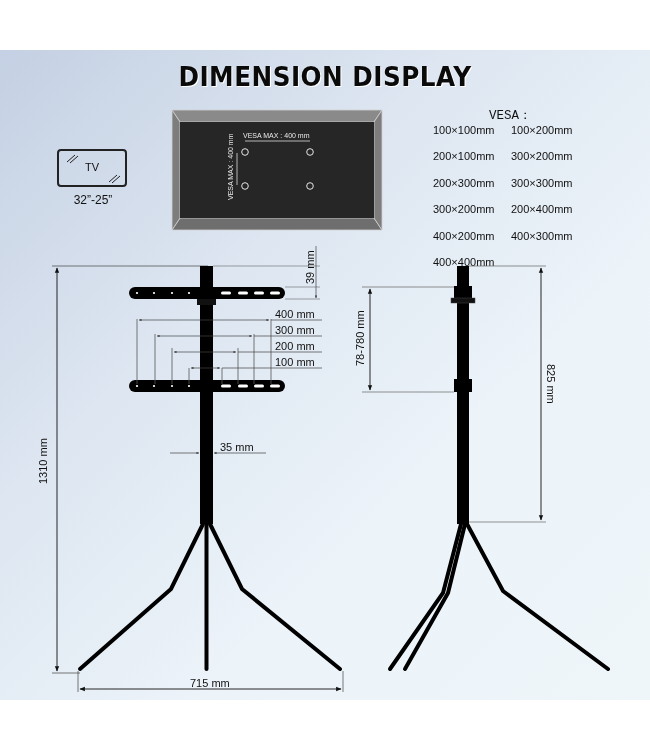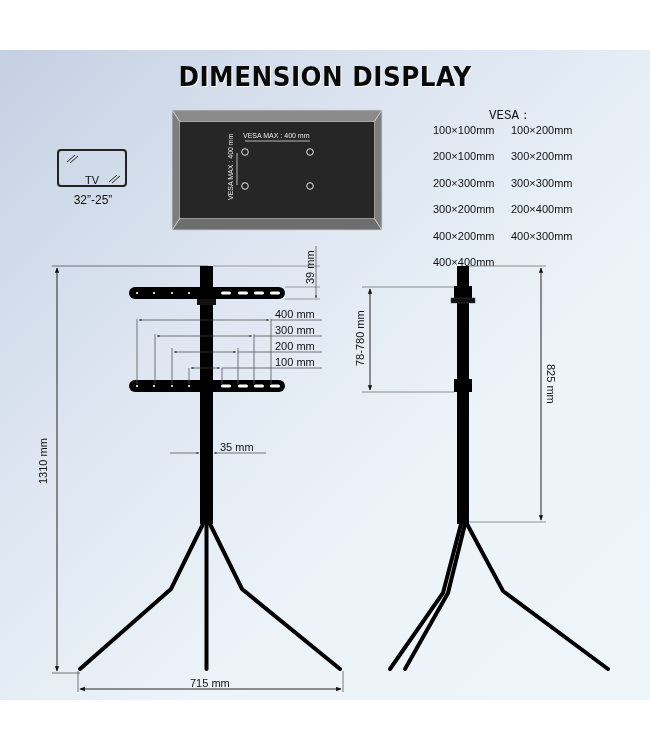--- a/index.html
+++ b/index.html
@@ -16,21 +16,21 @@
       font-family: "DejaVu Sans", sans-serif; font-weight: bold; font-size: 26px;
       letter-spacing: 0.5px; color: #0a0a0a; transform: scaleX(0.95);
       text-shadow: 0 0 1px #ffffff, 1px 1px 0 #ffffff;
     }
     .tv-icon {
       position: absolute; left: 57px; top: 149px; width: 70px; width: 70px; height: 38px;
       border: 2px solid #222; border-radius: 4px; box-sizing: border-box;
     }
     .tv-label {
       position: absolute; left: 0; top: 10px; width: 100%; text-align: center;
-      font-size: 11px; color: #111; margin-top: 13px;
+      font-size: 11px; color: #111;
     }
     .tv-size {
       position: absolute; left: 57px; top: 193px; width: 72px; text-align: center;
       font-size: 12px; color: #111;
     }
     .vesa-title {
       position: absolute; left: 489px; top: 107px; font-size: 12.5px; color: #111; font-family: Liberation Mono, monospace;
     }
     .vesa-list {
       position: absolute; left: 433px; top: 123px; width: 160px;

